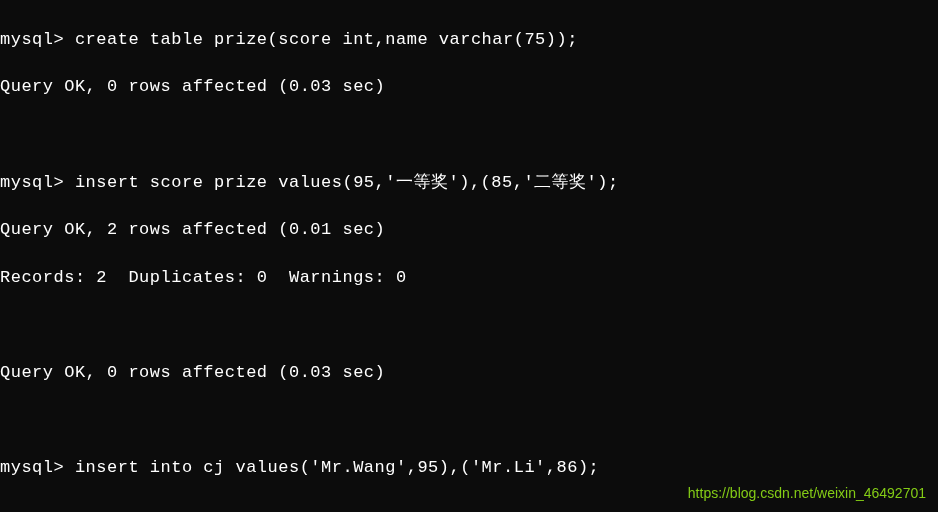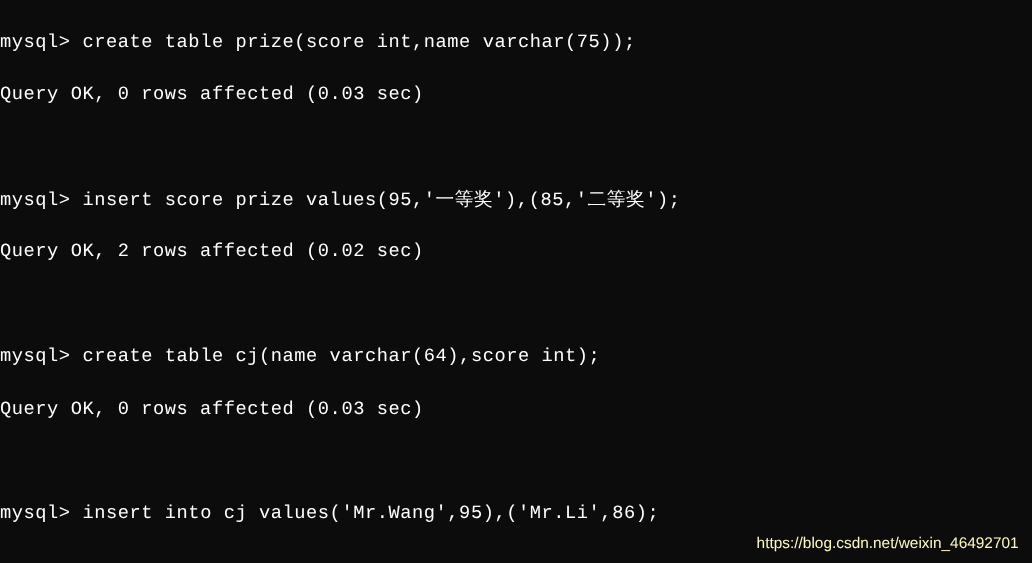--- a/index.html
+++ b/index.html
@@ -23,37 +23,37 @@
     .terminal {
       white-space: pre;
     }
     .line {
       display: block;
     }
     .watermark {
       position: absolute;
       bottom: 8px;
       right: 12px;
-      color: #fef9c3;
+      color: #84cc16;
       font-size: 14px;
       font-family: Arial, sans-serif;
       letter-spacing: 0;
     }
   </style>
 </head>
 <body>
 
 <div class="terminal">
 <span class="line"><span>mysql&gt; </span><span>create table prize(score int,name varchar(75));</span></span>
 <span class="line">Query OK, 0 rows affected (0.03 sec)</span>
 <span class="line"> </span>
 <span class="line"><span>mysql&gt; </span><span>insert score prize values(95,'一等奖'),(85,'二等奖');</span></span>
-<span class="line">Query OK, 2 rows affected (0.02 sec)</span>
+<span class="line">Query OK, 2 rows affected (0.01 sec)</span>
+<span class="line">Records: 2  Duplicates: 0  Warnings: 0</span>
 <span class="line"> </span>
-<span class="line"><span>mysql&gt; </span><span>create table cj(name varchar(64),score int);</span></span>
 <span class="line">Query OK, 0 rows affected (0.03 sec)</span>
 <span class="line"> </span>
 <span class="line"><span>mysql&gt; </span><span>insert into cj values('Mr.Wang',95),('Mr.Li',86);</span></span>
 
 
 
 
 
 
 

